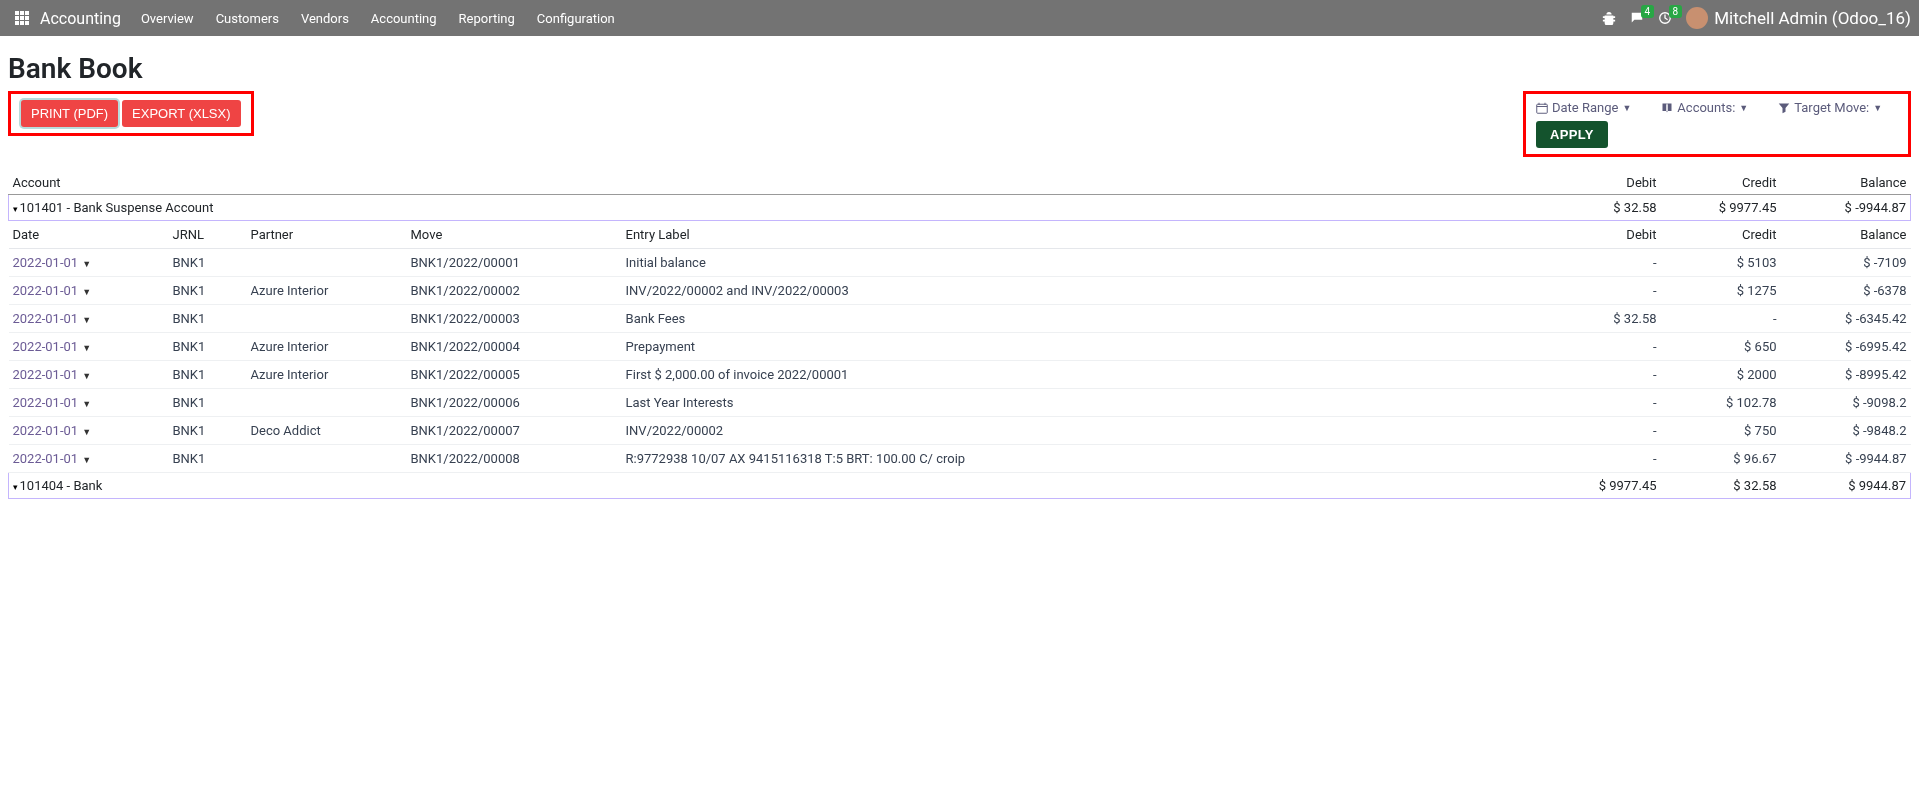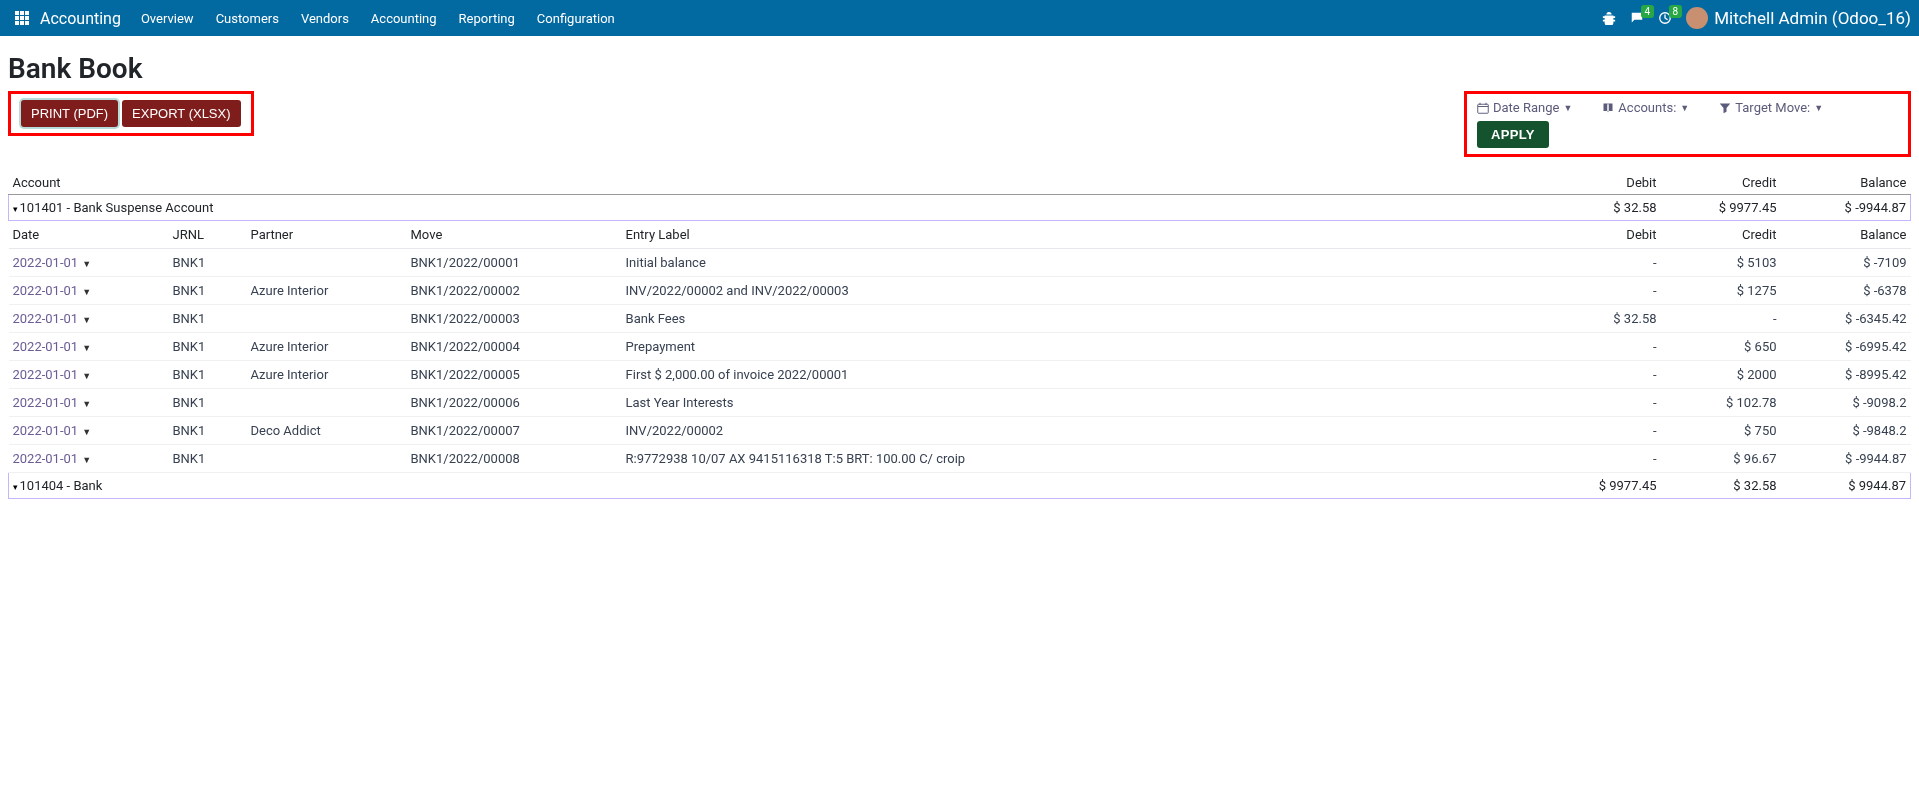--- a/index.html
+++ b/index.html
@@ -1,42 +1,42 @@
 <!DOCTYPE html>
 <html><head>
 <meta charset="utf-8">
 <style>
 * { box-sizing: border-box; margin: 0; padding: 0; }
 body { font-family: -apple-system, BlinkMacSystemFont, "Segoe UI", Roboto, sans-serif; font-size: 13px; color: #374151; background: #fff; }
 
-.navbar { background: #0369a1; color: #fff; height: 36px; display: flex; align-items: center; padding: 0 8px; }
+.navbar { background: #737373; color: #fff; height: 36px; display: flex; align-items: center; padding: 0 8px; }
 .navbar .apps-icon { display: inline-flex; align-items: center; justify-content: center; width: 28px; height: 28px; margin-right: 4px; cursor: pointer; }
 .navbar .apps-icon svg { width: 14px; height: 14px; fill: #fff; }
 .navbar .brand { font-size: 16px; font-weight: 400; margin-right: 20px; cursor: pointer; }
 .navbar .menu { display: flex; gap: 22px; text-align: center; }
 .navbar .menu a { color: #fff; text-decoration: none; font-size: 13px; cursor: pointer; }
 .navbar .spacer { flex: 1; }
 .navbar .right { display: flex; align-items: center; gap: 14px; }
 .navbar .sys-icon { display: inline-flex; align-items: center; cursor: pointer; position: relative; }
 .navbar .badge { position: absolute; top: -6px; right: -10px; background: #28a745; color: #fff; font-size: 10px; border-radius: 3px; padding: 0 4px; line-height: 13px; }
 .navbar .avatar { width: 22px; height: 22px; border-radius: 50%; background: #c89070; display: inline-block; }
 .navbar .user { font-size: 17px; cursor: pointer; display: flex; align-items: center; gap: 6px; }
 
 .content { padding: 8px 8px 0 8px; }
 .page-title { font-size: 28px; font-weight: 600; color: #212529; margin: 8px 0 6px 0; }
 
 .toolbar-row { display: flex; align-items: flex-start; justify-content: space-between; margin-bottom: 12px; }
 .red-box { border: 3px solid #ff0000; padding: 6px 10px; }
 .red-box.left { display: inline-flex; gap: 4px; align-items: center; }
-.red-box.right { display: flex; flex-direction: column; gap: 6px; width: 447px; }
+.red-box.right { display: flex; flex-direction: column; gap: 6px; width: 388px; }
 .filter-row { display: flex; gap: 30px; align-items: center; }
 .filter-item { color: #5b5b7b; font-size: 13px; cursor: pointer; display: inline-flex; align-items: center; gap: 4px; }
 .filter-item .caret { font-size: 9px; color: #5b5b7b; }
 .btn { border: none; padding: 6px 10px; font-size: 13px; border-radius: 3px; cursor: pointer; }
-.btn-teal { background: #7f1d1d; color: #fff; }
+.btn-teal { background: #ef4444; color: #fff; }
 .btn-teal.outlined { box-shadow: 0 0 0 2px rgba(74,168,168,0.4); }
 .btn-apply { background: #14532d; color: #fff; padding: 6px 14px; font-weight: 600; letter-spacing: 0.3px; }
 
 .table-wrap { width: 100%; }
 table { width: 100%; border-collapse: collapse; table-layout: fixed; }
 th, td { text-align: left; padding: 6px 4px; font-size: 13px; white-space: nowrap; overflow: hidden; text-overflow: ellipsis; }
 .num { text-align: right; }
 thead.summary-head th { font-weight: 400; color: #212529; border-bottom: 1px solid #999; padding-bottom: 4px; }
 tr.account-row { border: 1px solid #c4b5fd; }
 tr.account-row td { padding: 5px 4px; color: #212529; }

